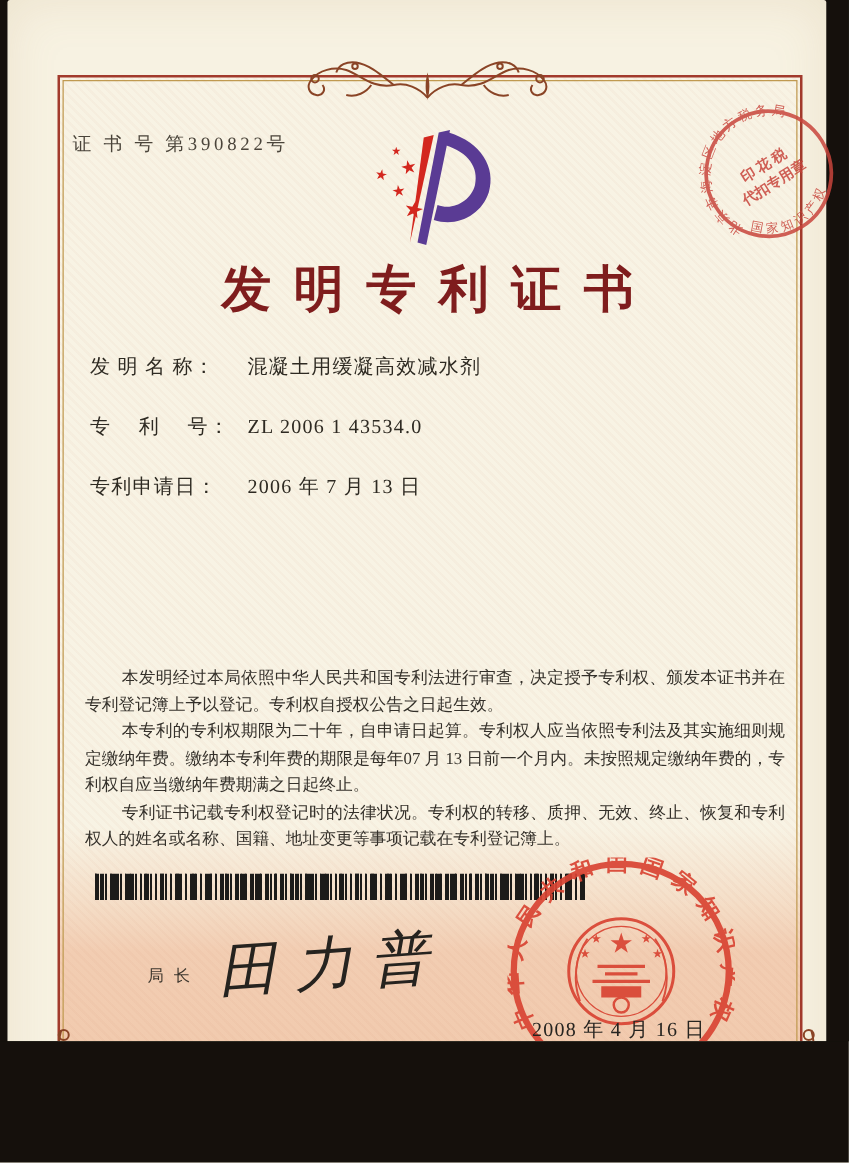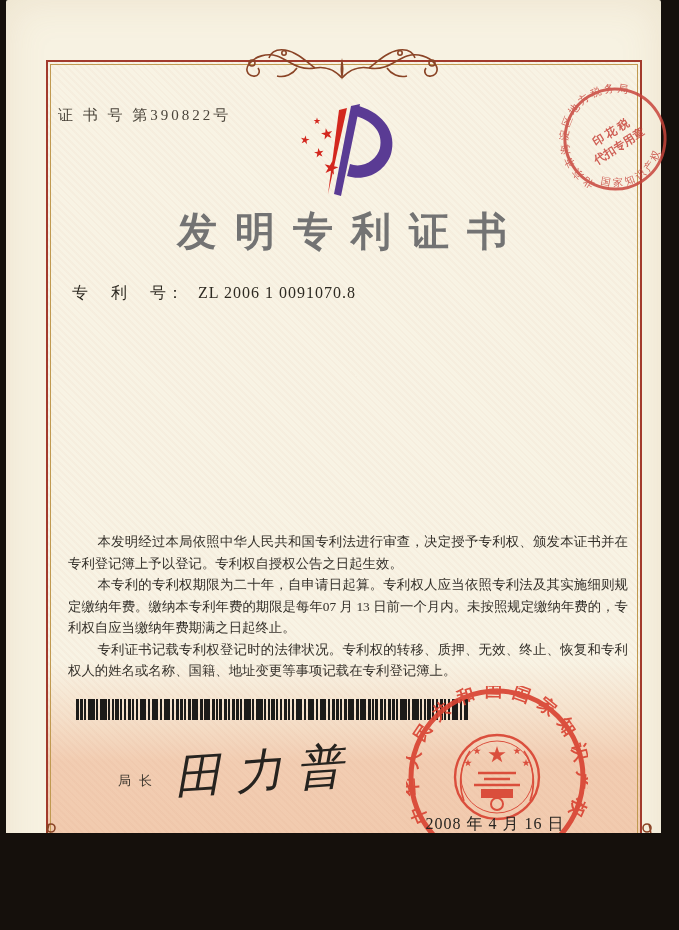--- a/index.html
+++ b/index.html
@@ -13,21 +13,21 @@
   #frame{position:absolute;left:40px;top:60px;width:592px;height:822px;
          border:2px solid #a23a2c;
          background:linear-gradient(180deg,#f8f3e4 0px,#f8f3e4 600px,#f5e0ca 655px,#f2cdb2 700px,#f1c9ac 822px);}
   #frame::before{content:"";position:absolute;inset:2px;border:1px solid #c09a50;pointer-events:none;}
   #frame::after{content:"";position:absolute;inset:0;pointer-events:none;
     background:repeating-linear-gradient(45deg,rgba(190,110,80,.04) 0 2px,transparent 2px 5px);}
   .abs{position:absolute;}
   
   #certno{left:52px;top:106px;font-size:15px;color:#4a443a;letter-spacing:3px;}
   #title{left:40px;top:204px;width:592px;text-align:center;font-size:40px;font-weight:bold;
-         color:#737373;letter-spacing:18px;text-indent:18px;}
+         color:#7f1d1d;letter-spacing:18px;text-indent:18px;}
   #fields{left:66px;top:283px;width:560px;}
   .frow{height:30px;margin-bottom:18px;font-size:16px;color:#2e2a22;white-space:nowrap;}
   .flabel{display:inline-block;width:122px;letter-spacing:1px;}
   .fvalue{letter-spacing:1px;}
   #body-text{left:62px;top:531px;width:560px;font-size:13.4px;line-height:21.5px;color:#34302a;
              text-align:justify;}
   #body-text p{margin:0;text-indent:2.2em;}
   #barcode{left:70px;top:699px;width:392px;height:21px;
     background:
       repeating-linear-gradient(90deg,#1c1b19 0 2px,transparent 2px 4px),
@@ -106,22 +106,30 @@
         <use href="#st" transform="translate(19,44) scale(4.6) rotate(10)"></use>
         <use href="#st" transform="translate(33,57) scale(5) rotate(-8)"></use>
         <use href="#st" transform="translate(45,72) scale(7.4) rotate(12)"></use>
       </g>
     </svg>
 
     <div id="title" class="abs">发明专利证书</div>
 
     <div id="fields" class="abs">
       <div class="frow">
+        <span class="flabel">发 明 名 称：</span>
+        <span class="fvalue">混凝土用缓凝高效减水剂</span>
+      </div>
+      <div class="frow">
         <span class="flabel">专　 利　 号：</span>
-        <span class="fvalue">ZL 2006 1 0091070.8</span>
+        <span class="fvalue">ZL 2006 1 43534.0</span>
+      </div>
+      <div class="frow">
+        <span class="flabel">专利申请日：</span>
+        <span class="fvalue">2006 年 7 月 13 日</span>
       </div>
     </div>
 
     <div id="body-text" class="abs">
       <p>本发明经过本局依照中华人民共和国专利法进行审查，决定授予专利权、颁发本证书并在专利登记簿上予以登记。专利权自授权公告之日起生效。</p>
       <p>本专利的专利权期限为二十年，自申请日起算。专利权人应当依照专利法及其实施细则规定缴纳年费。缴纳本专利年费的期限是每年07 月 13 日前一个月内。未按照规定缴纳年费的，专利权自应当缴纳年费期满之日起终止。</p>
       <p>专利证书记载专利权登记时的法律状况。专利权的转移、质押、无效、终止、恢复和专利权人的姓名或名称、国籍、地址变更等事项记载在专利登记簿上。</p>
     </div>
 
     <div id="barcode" class="abs"></div>

